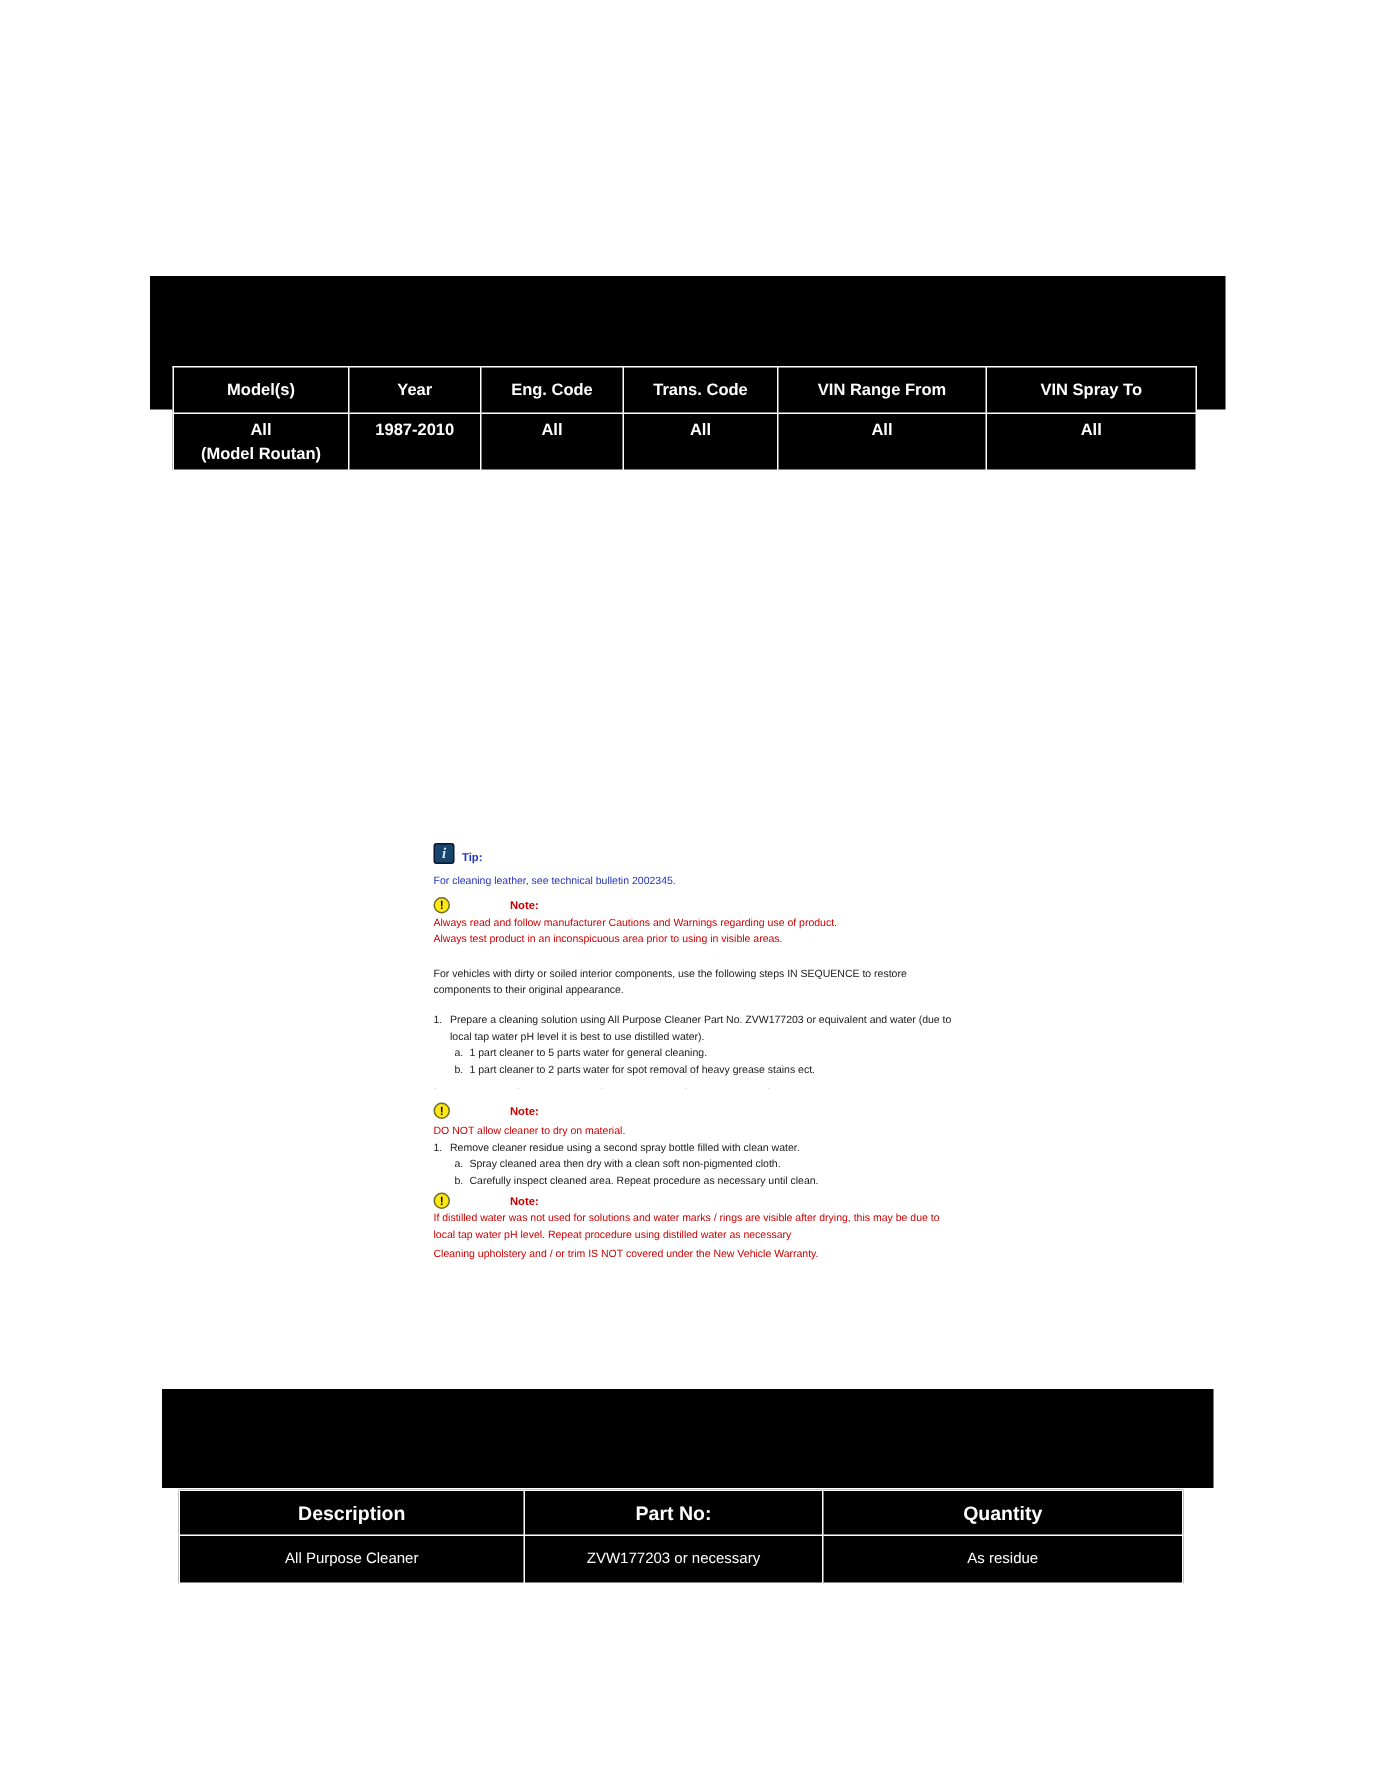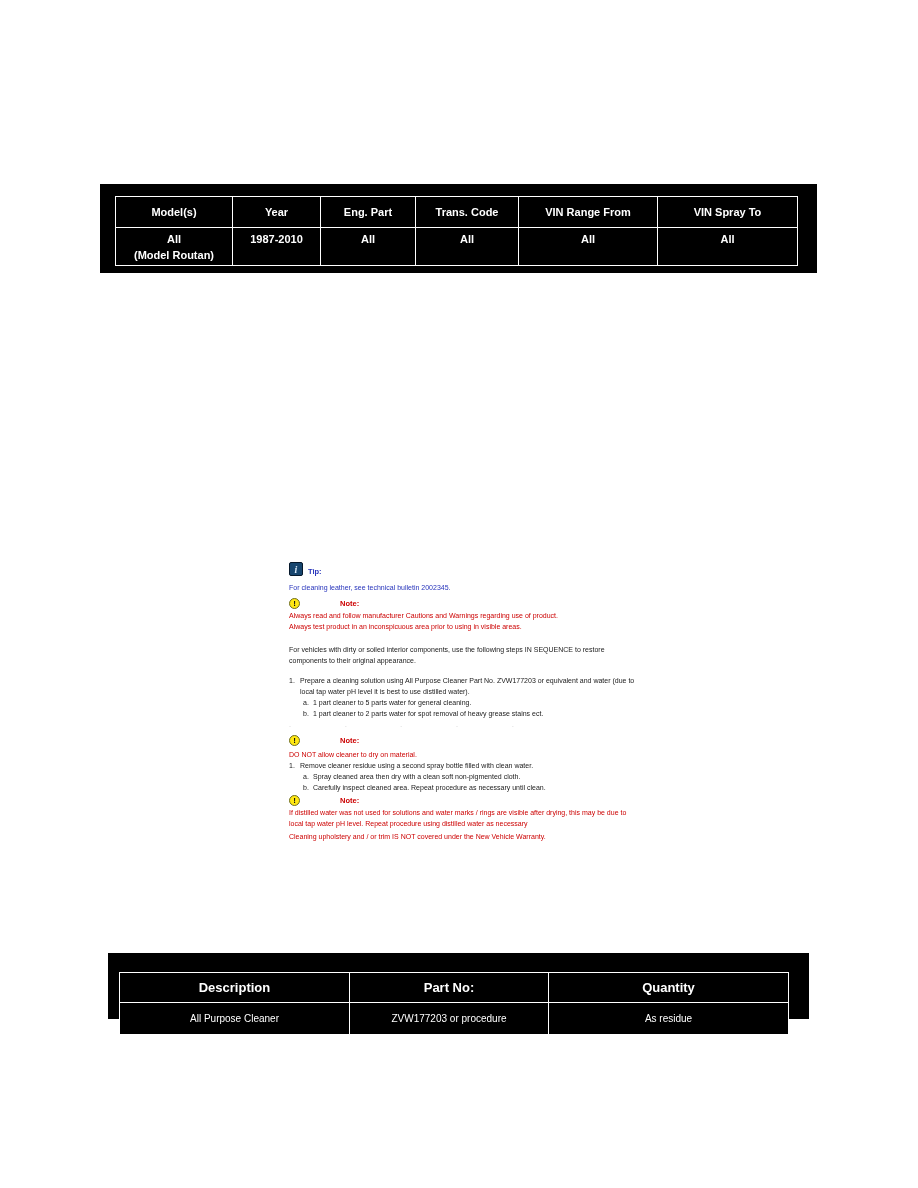--- a/index.html
+++ b/index.html
@@ -6,25 +6,25 @@
   body {
     width:918px; height:1188px; position:relative;
     background:#ffffff; overflow:hidden;
     font-family:"Liberation Sans", sans-serif;
     -webkit-font-smoothing:antialiased;
   }
 
   
   .band { position:absolute; background:var(--table_bg); }
   .band-vehicle { left:100px; top:184px; width:717px; height:89px; }
-  .band-parts   { left:108px; top:953px; width:701px; height:66px; }
+  .band-parts   { left:108px; top:926px; width:701px; height:66px; }
 
   table.doc-table {
     border-collapse:collapse; table-layout:fixed;
-    position:absolute; background:var(--table_bg);
+    position:absolute; background:var(--table_bg);margin-top:48px;
   }
   table.vt { left:15px; top:12px; width:683px; }
   table.pt { left:11px; top:19px; width:669px; }
   .doc-table th, .doc-table td {
     border:1px solid var(--table_text);
     color:var(--table_text); text-align:center;
     padding:0; overflow:hidden;
   }
   .vt th { height:30px; font-size:11px; font-weight:bold; vertical-align:middle; }
   .vt td { height:34px; font-size:11px; font-weight:bold; vertical-align:top; padding-top:3px; line-height:16px; }
@@ -82,21 +82,21 @@
         <col style="width:88px">
         <col style="width:95px">
       <col style="width:103px">
         <col style="width:139px">
         <col style="width:140px">
     </colgroup>
     <thead>
       <tr>
         <th>Model(s)</th>
         <th>Year</th>
-        <th>Eng. Part</th>
+        <th>Eng. Code</th>
         <th>Trans. Code</th>
         <th>VIN Range From</th>
         <th>VIN Spray To</th>
       </tr>
     </thead>
     <tbody>
       <tr>
         <td>
           <div>All</div>
           <div>(Model Routan)</div>
@@ -181,18 +181,18 @@
     <thead>
       <tr>
         <th>Description</th>
         <th>Part No:</th>
         <th>Quantity</th>
       </tr>
     </thead>
     <tbody>
       <tr>
         <td>All Purpose Cleaner</td>
-        <td>ZVW177203 or procedure</td>
+        <td>ZVW177203 or necessary</td>
         <td>As residue</td>
       </tr>
     </tbody>
   </table>
 </div>
 
 </body></html>

